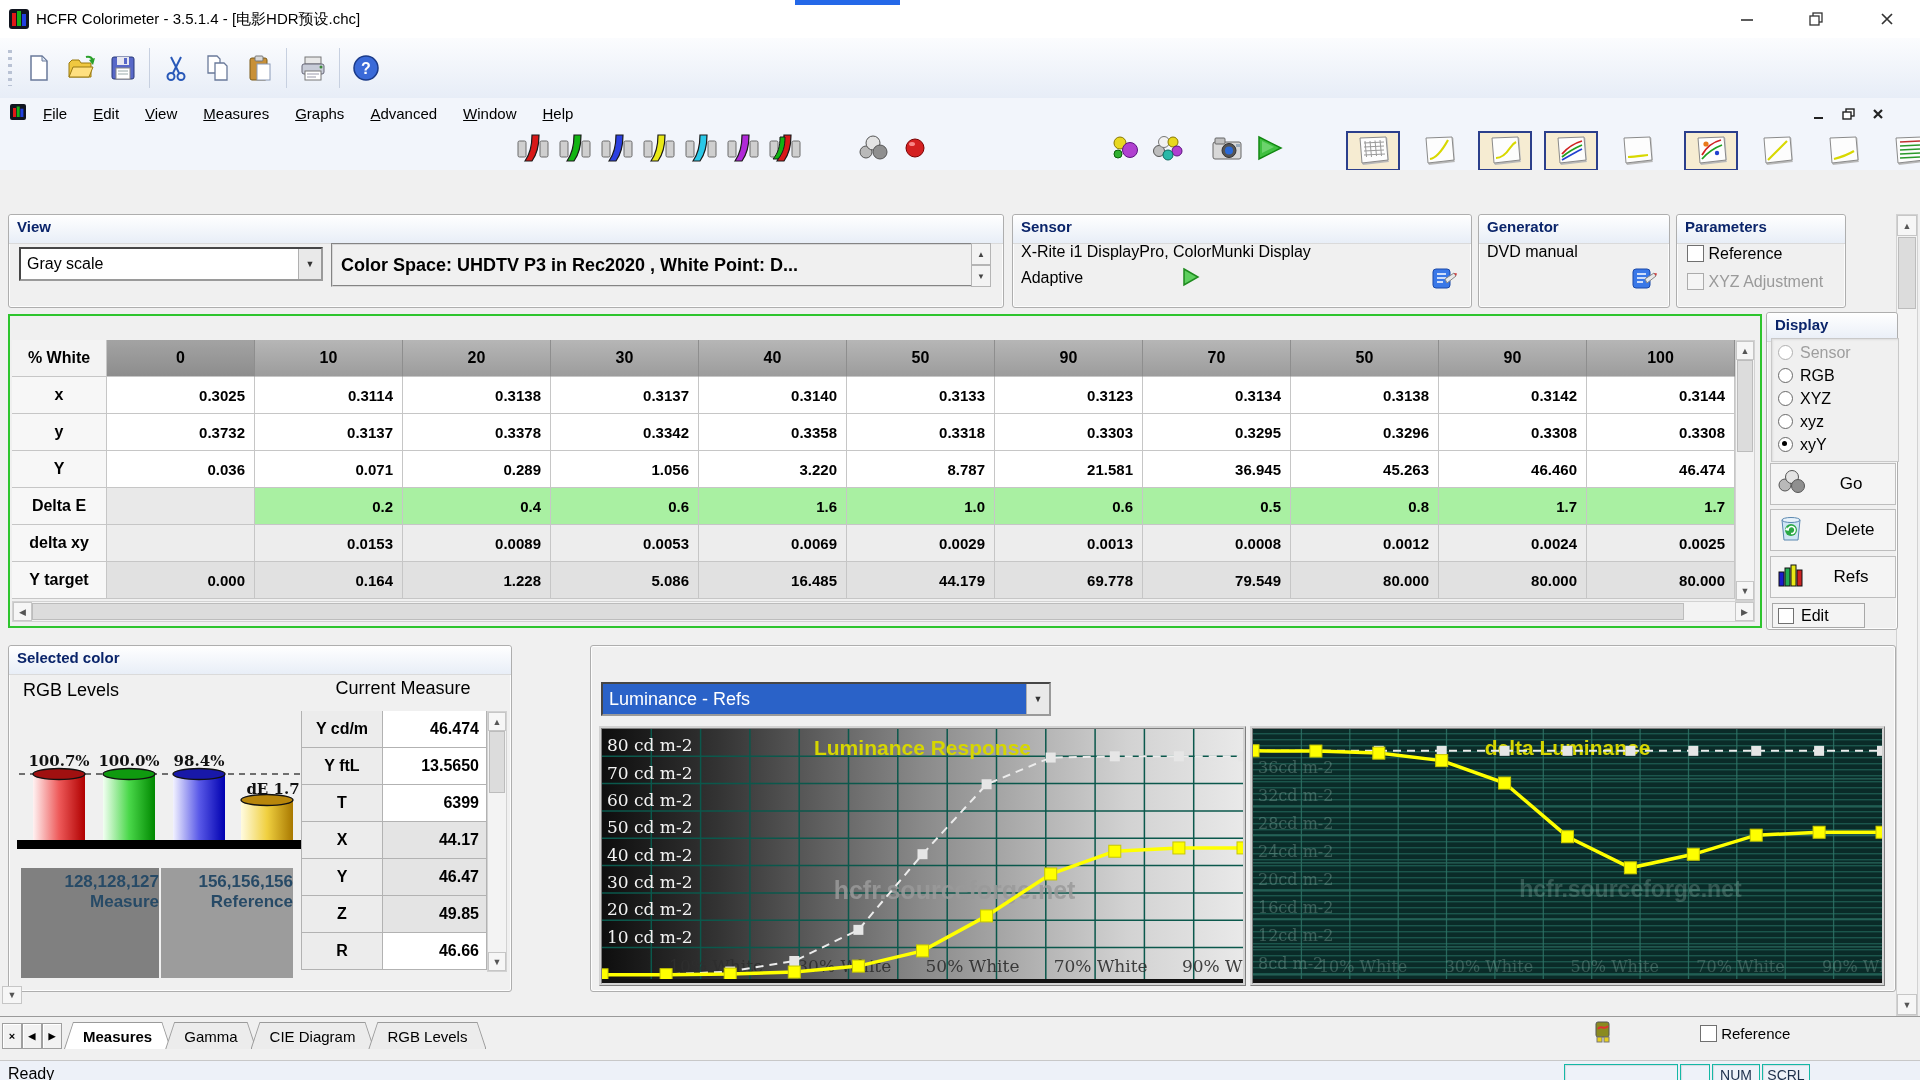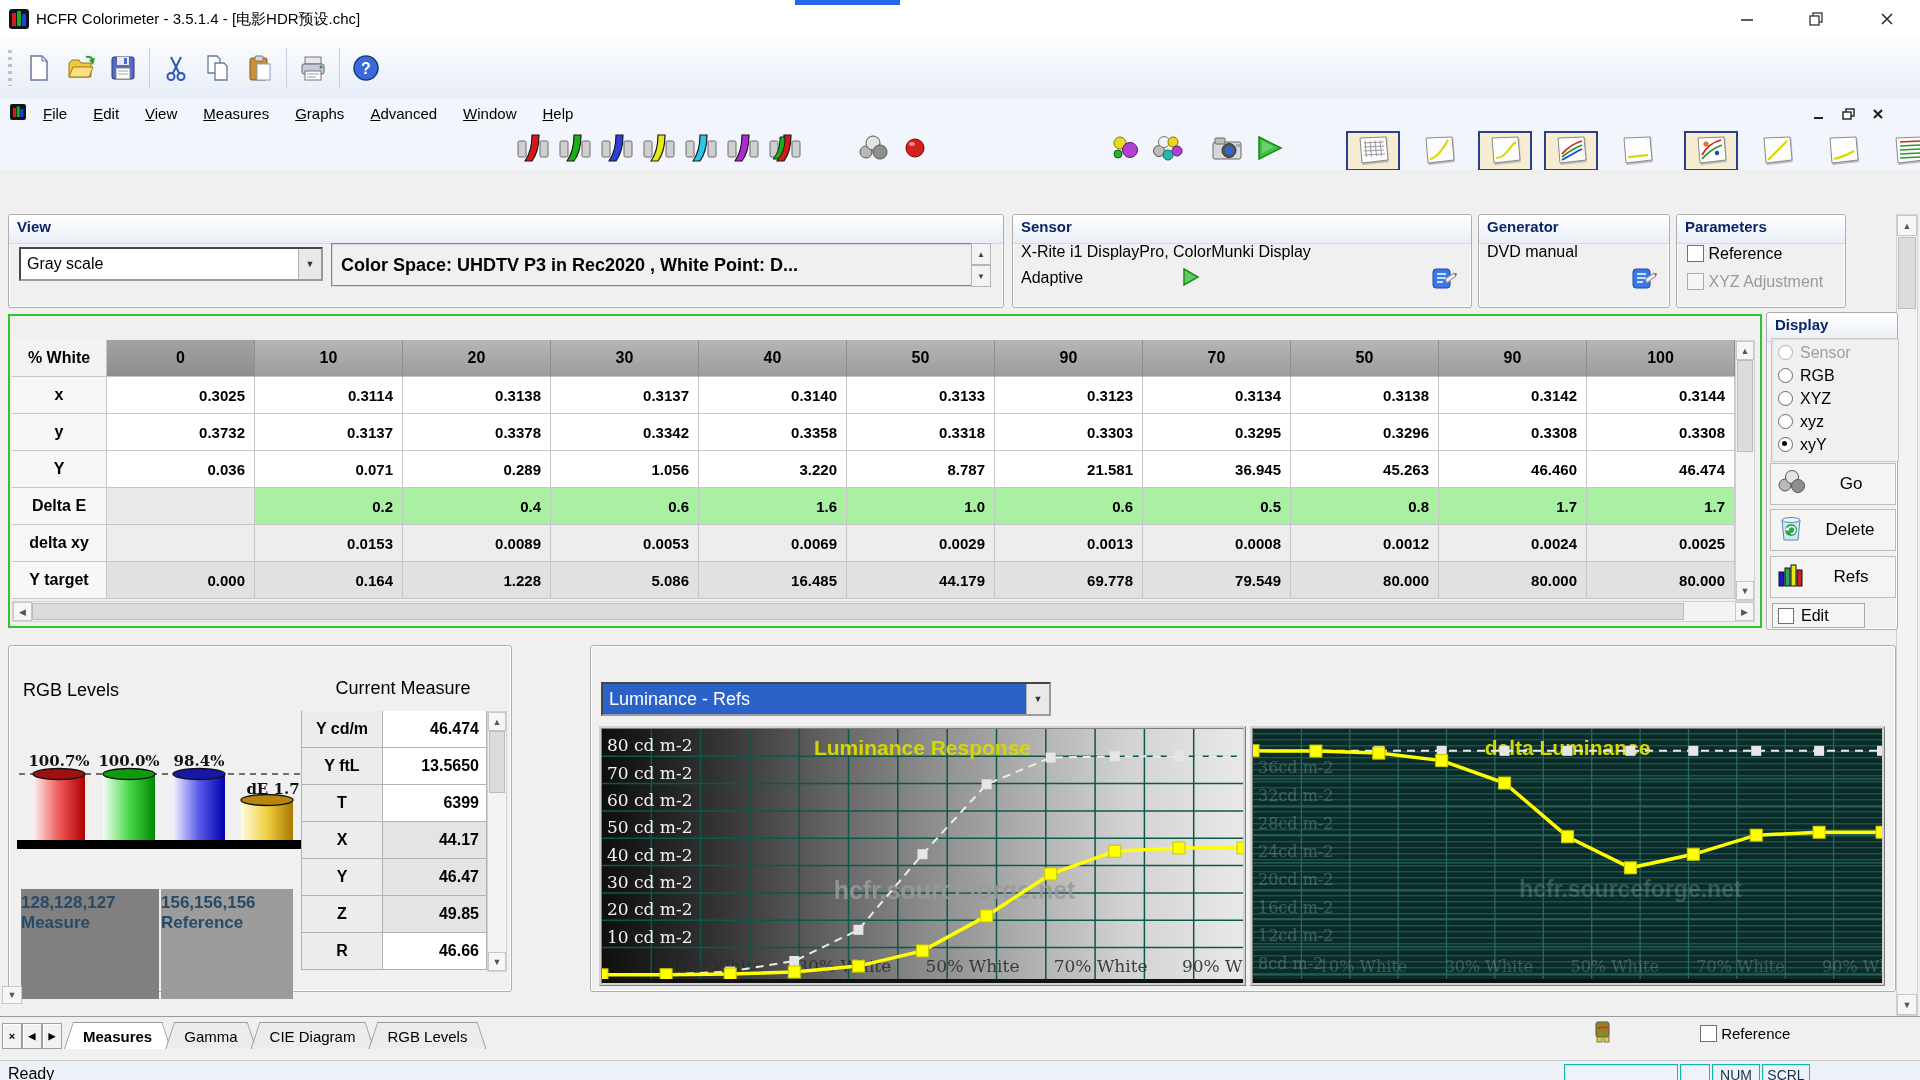--- a/index.html
+++ b/index.html
@@ -76,21 +76,21 @@
   .rad.on::after{content:"";position:absolute;left:3px;top:3px;width:5px;height:5px;border-radius:50%;background:#000;}
   .rad.dis{border-color:#b0b0b0;}
   .rrow.dis{color:#9e9e9e;}
   .dispbtn{position:absolute;left:3px;width:124px;height:40px;background:#f4f4f4;border:1px solid #bdbdbd;
            display:flex;align-items:center;font-size:17px;}
   .dispbtn .dlabel{flex:1;text-align:center;}
   .editbox{position:absolute;left:5px;top:290px;width:86px;height:23px;border:1px solid #a8a8a8;background:#f4f4f4;
            display:flex;align-items:center;gap:7px;padding-left:5px;font-size:16px;}
   
   .sclabel{position:absolute;font-size:18px;}
-  .swatch{position:absolute;height:106px;text-align:left;color:#274a66;font-weight:bold;font-size:17px;padding-top:4px;margin-top:21px;}
+  .swatch{position:absolute;height:106px;text-align:right;color:#274a66;font-weight:bold;font-size:17px;padding-top:4px;}
   #cm-grid{position:absolute;left:292px;top:65px;display:grid;grid-template-columns:82px 104px;grid-auto-rows:37px;}
   #cm-grid>div{display:flex;align-items:center;border-right:1px solid #b2b2b2;border-bottom:1px solid #b2b2b2;font-size:16px;}
   #cm-grid .cml{background:#ececec;font-weight:bold;justify-content:center;border-left:1px solid #b2b2b2;}
   #cm-grid .cmv{background:#fff;justify-content:flex-end;padding-right:7px;font-weight:600;}
   #cm-grid .cmv.shade{background:#e4e4e4;}
   
   .chartbox{position:absolute;border:3px ridge #d2d2d2;background:#111;}
   
   .tabbar{left:0;top:1016px;width:1920px;height:36px;background:#f0f0f0;border-top:1px solid #9a9a9a;}
   .navbtn{position:absolute;top:6px;width:18px;height:24px;background:#f2f2f2;border:1px solid #9f9f9f;
@@ -648,20 +648,21 @@
             </svg></span>
         <span class="dlabel">Refs</span>
       </div>
       <div class="editbox">
         <span class="cbx" style="width:14px;height:14px"></span>
         <span>Edit</span>
       </div>
     </div>
 
     <div class="gbox" style="left:8px;top:475px;width:502px;height:345px">
+      <div class="gcap">Selected color</div>
       <div class="sclabel" style="left:14px;top:34px">RGB Levels</div>
       <div class="sclabel" style="left:292px;top:32px;width:204px;text-align:center">Current Measure</div>
       <div class="abs" style="left:8px;top:98px" id="rgb-bars"><svg width="292" height="106" viewBox="0 0 292 106">
             <defs>
   <linearGradient id="bred" x1="0" x2="1">
                 <stop offset="0" stop-color="#fff2f2"></stop>
                 <stop offset=".5" stop-color="#ee5a5a"></stop>
                 <stop offset="1" stop-color="#b00000"></stop>
               </linearGradient>
   <linearGradient id="bgreen" x1="0" x2="1">

